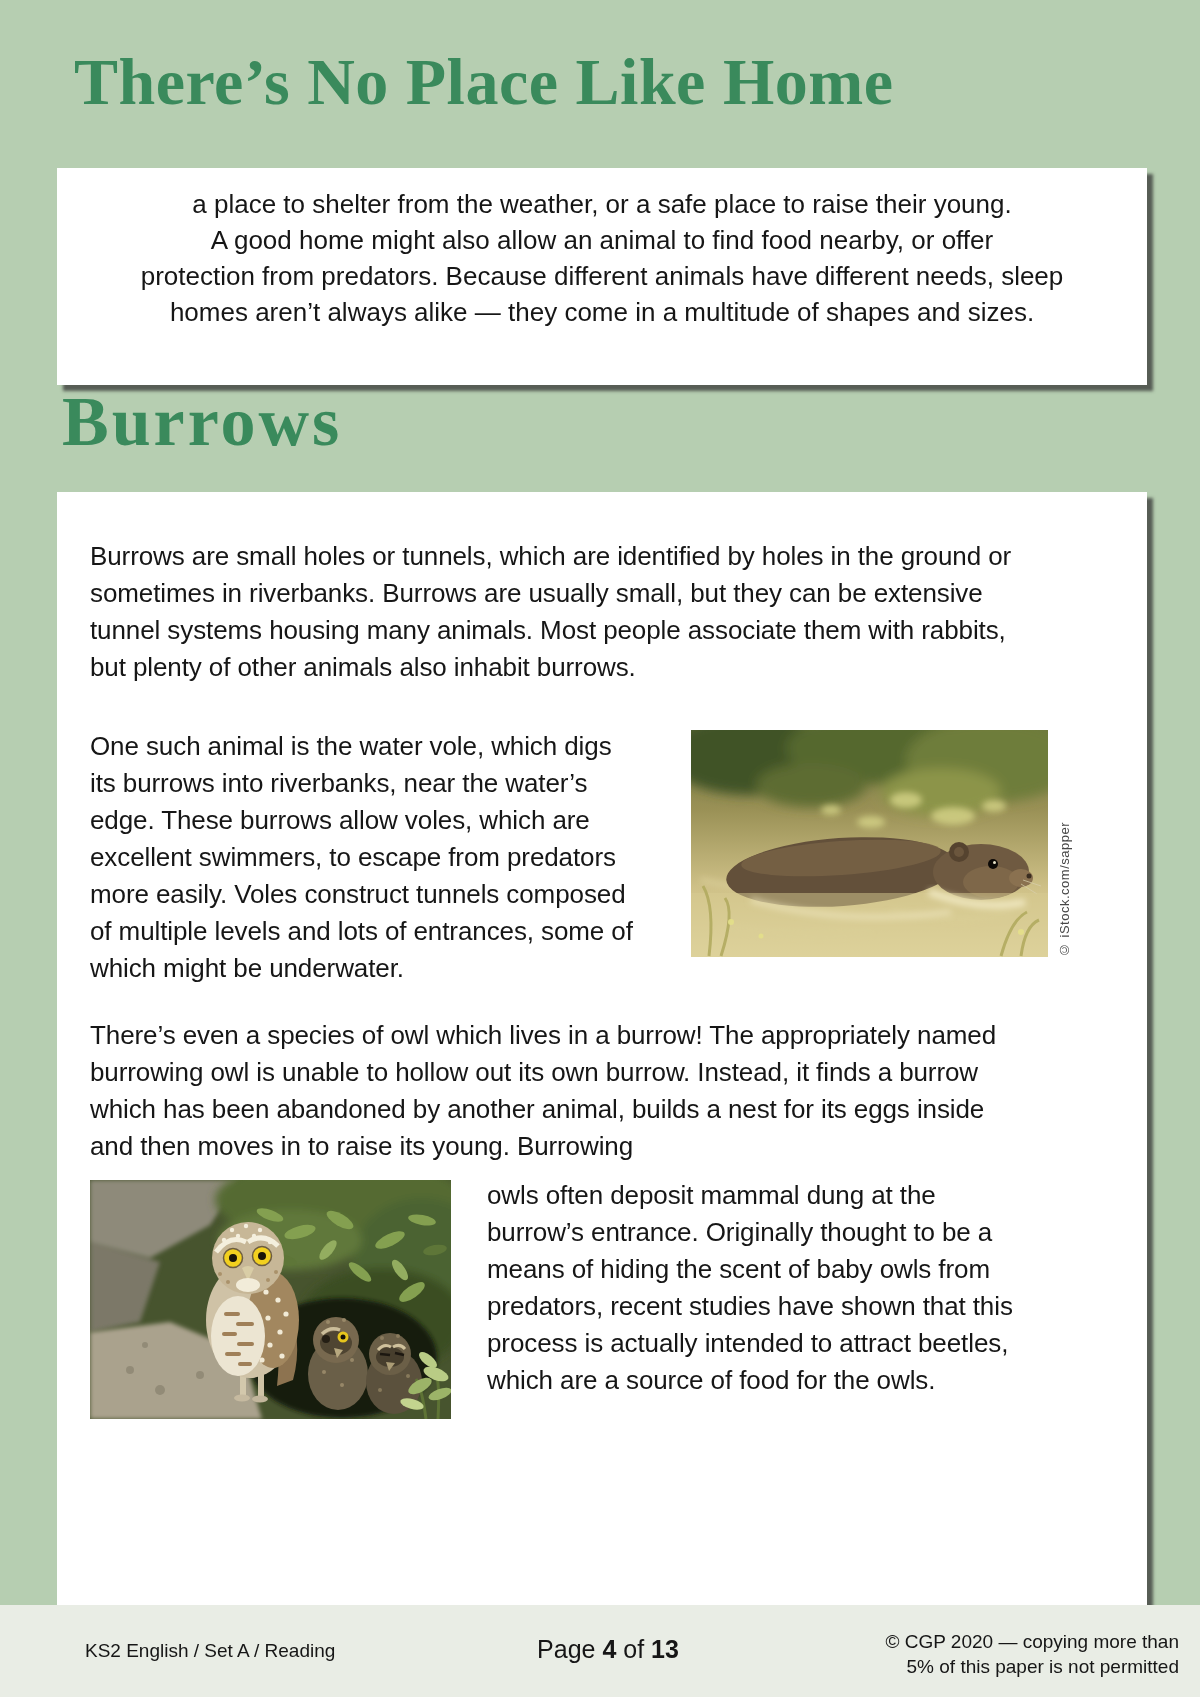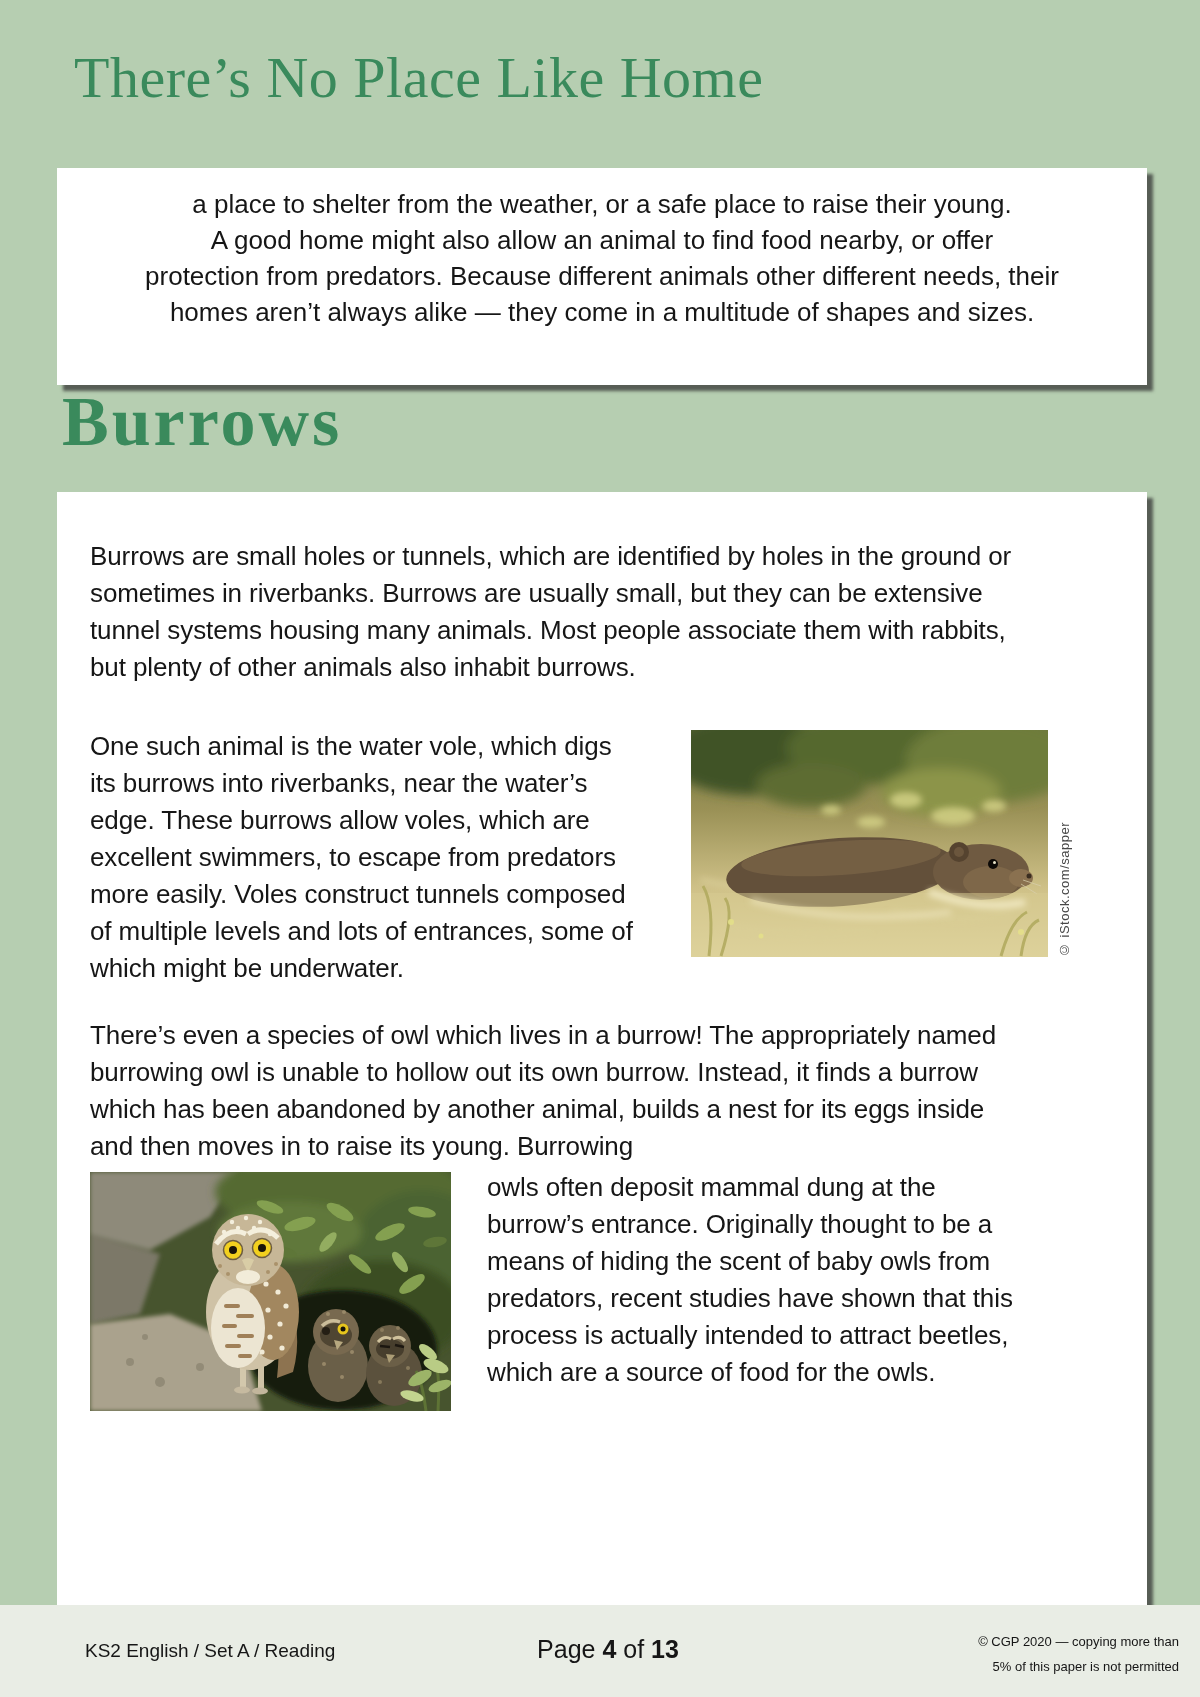--- a/index.html
+++ b/index.html
@@ -6,22 +6,22 @@
   .page {
     position:relative;
     width:1200px; height:1697px;
     background: var(--page-background, #b6ceb1);
     font-family:"Liberation Sans", sans-serif;
     overflow:hidden;
   }
   .page-title {
     position:absolute; top:44px; left:74px; margin:0;
     font-family:"Liberation Serif", serif;
-    font-weight:normal;
-    font-size:58px;
+    font-weight:bold;
+    font-size:66px;
     letter-spacing:0.5px;
     color: var(--heading-green, #3a8a5c);
     white-space:nowrap;
   }
   .shadow-box {
     position:absolute;
     background: var(--box-background, #ffffff);
     box-shadow: 6px 6px 3px rgba(55,55,55,0.75);
     box-sizing:border-box;
   }
@@ -60,56 +60,56 @@
   .vole-figure { flex:none; position:relative; width:357px; height:227px; margin:2px 0 0 0; }
   .vole-figure svg, .owl-photo { display:block; }
   .photo-credit {
     position:absolute; right:-24px; bottom:0;
     writing-mode:vertical-rl;
     transform:rotate(180deg);
     font-size:13px; letter-spacing:0.5px;
     color:#474747;
     white-space:nowrap;
   }
-  .owl-intro-para { margin-bottom:4px; }
+  .owl-intro-para { margin-bottom:12px; }
   .owl-block::after { content:""; display:block; clear:both; }
   .owl-photo { float:left; width:361px; height:239px; margin:3px 36px 8px 0; }
   .owl-wrapped-para { margin:0; }
   .page-footer {
     position:absolute; left:0; bottom:0; width:1200px; height:92px;
     background: var(--footer-background, #e9ede5);
     padding-left: 16px;
   }
   .footer-left {
     position:absolute; left:85px; top:35px;
     font-size:19px; color: var(--body-text, #161616);
   }
   .footer-center {
     position:absolute; left:0; right:0; top:30px;
     text-align:center; font-size:25px;
     color: var(--body-text, #161616);
   }
   .footer-center .pg-num { font-weight:bold; }
   .footer-right {
     position:absolute; right:37px; top:24px;
-    font-size:13px; line-height:25px; text-align:right;
+    font-size:19px; line-height:25px; text-align:right;
     color: var(--body-text, #161616);
   }
 </style>
 </head>
 <body>
 
 <div class="page">
 
   <h1 class="page-title">There’s No Place Like Home</h1>
 
   <div class="shadow-box intro-box">
     <p class="intro-line">a place to shelter from the weather, or a safe place to raise their young.</p>
     <p class="intro-line">A good home might also allow an animal to find food nearby, or offer</p>
-    <p class="intro-line">protection from predators.  Because different animals other different needs, their</p>
+    <p class="intro-line">protection from predators.  Because different animals have different needs, sleep</p>
     <p class="intro-line">homes aren’t always alike — they come in a multitude of shapes and sizes.</p>
   </div>
 
   <h2 class="section-heading">Burrows</h2>
 
   <div class="shadow-box main-box">
 
     <p class="para">Burrows are small holes or tunnels, which are identified by holes in the ground or sometimes in riverbanks.  Burrows are usually small, but they can be extensive tunnel systems housing many animals.  Most people associate them with rabbits, but plenty of other animals also inhabit burrows.</p>
 
     <div class="vole-row">

